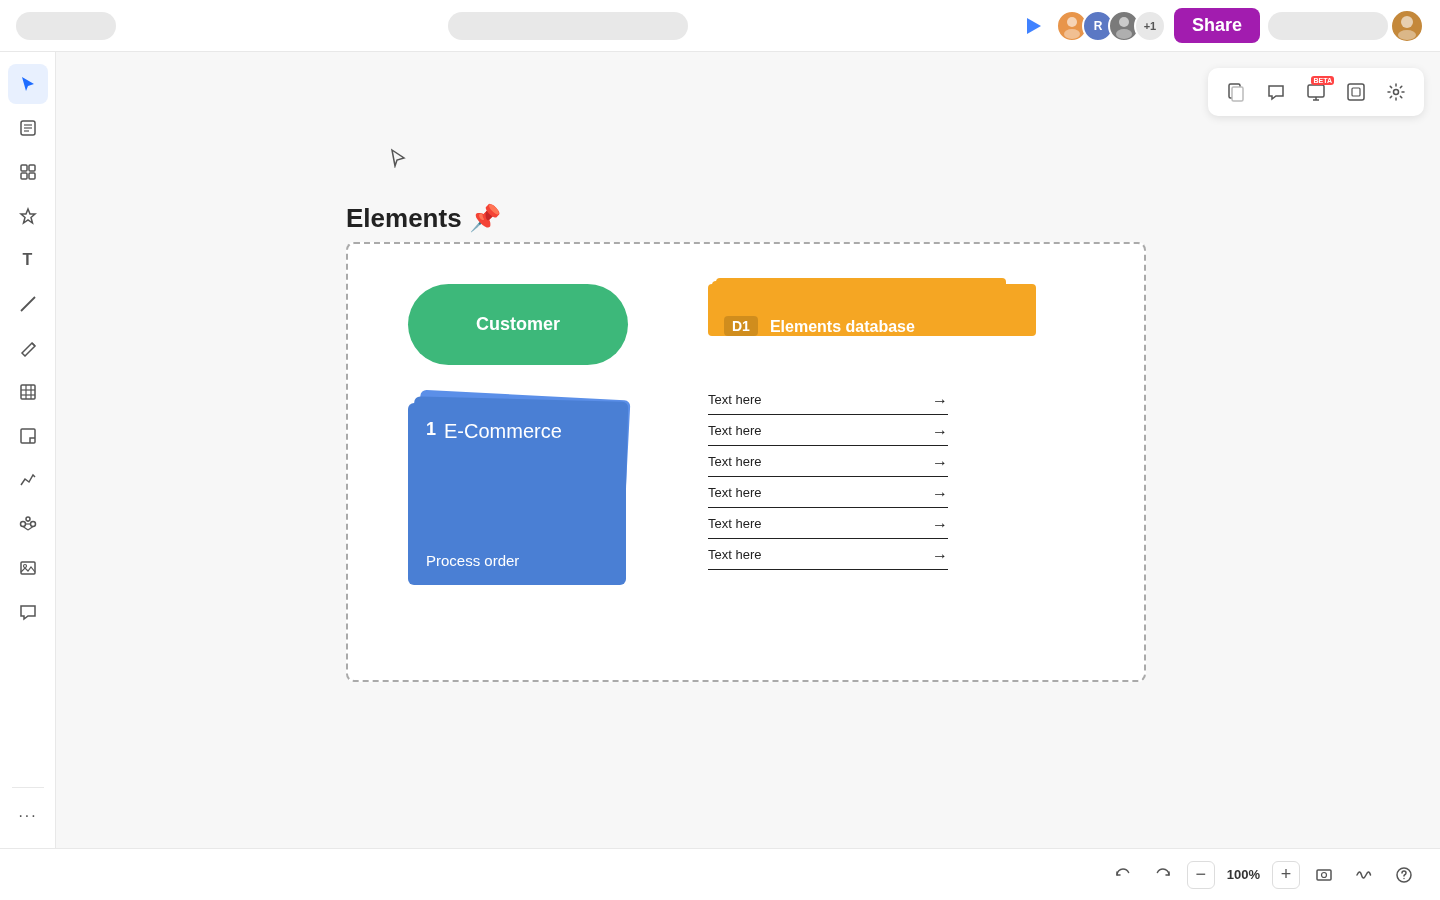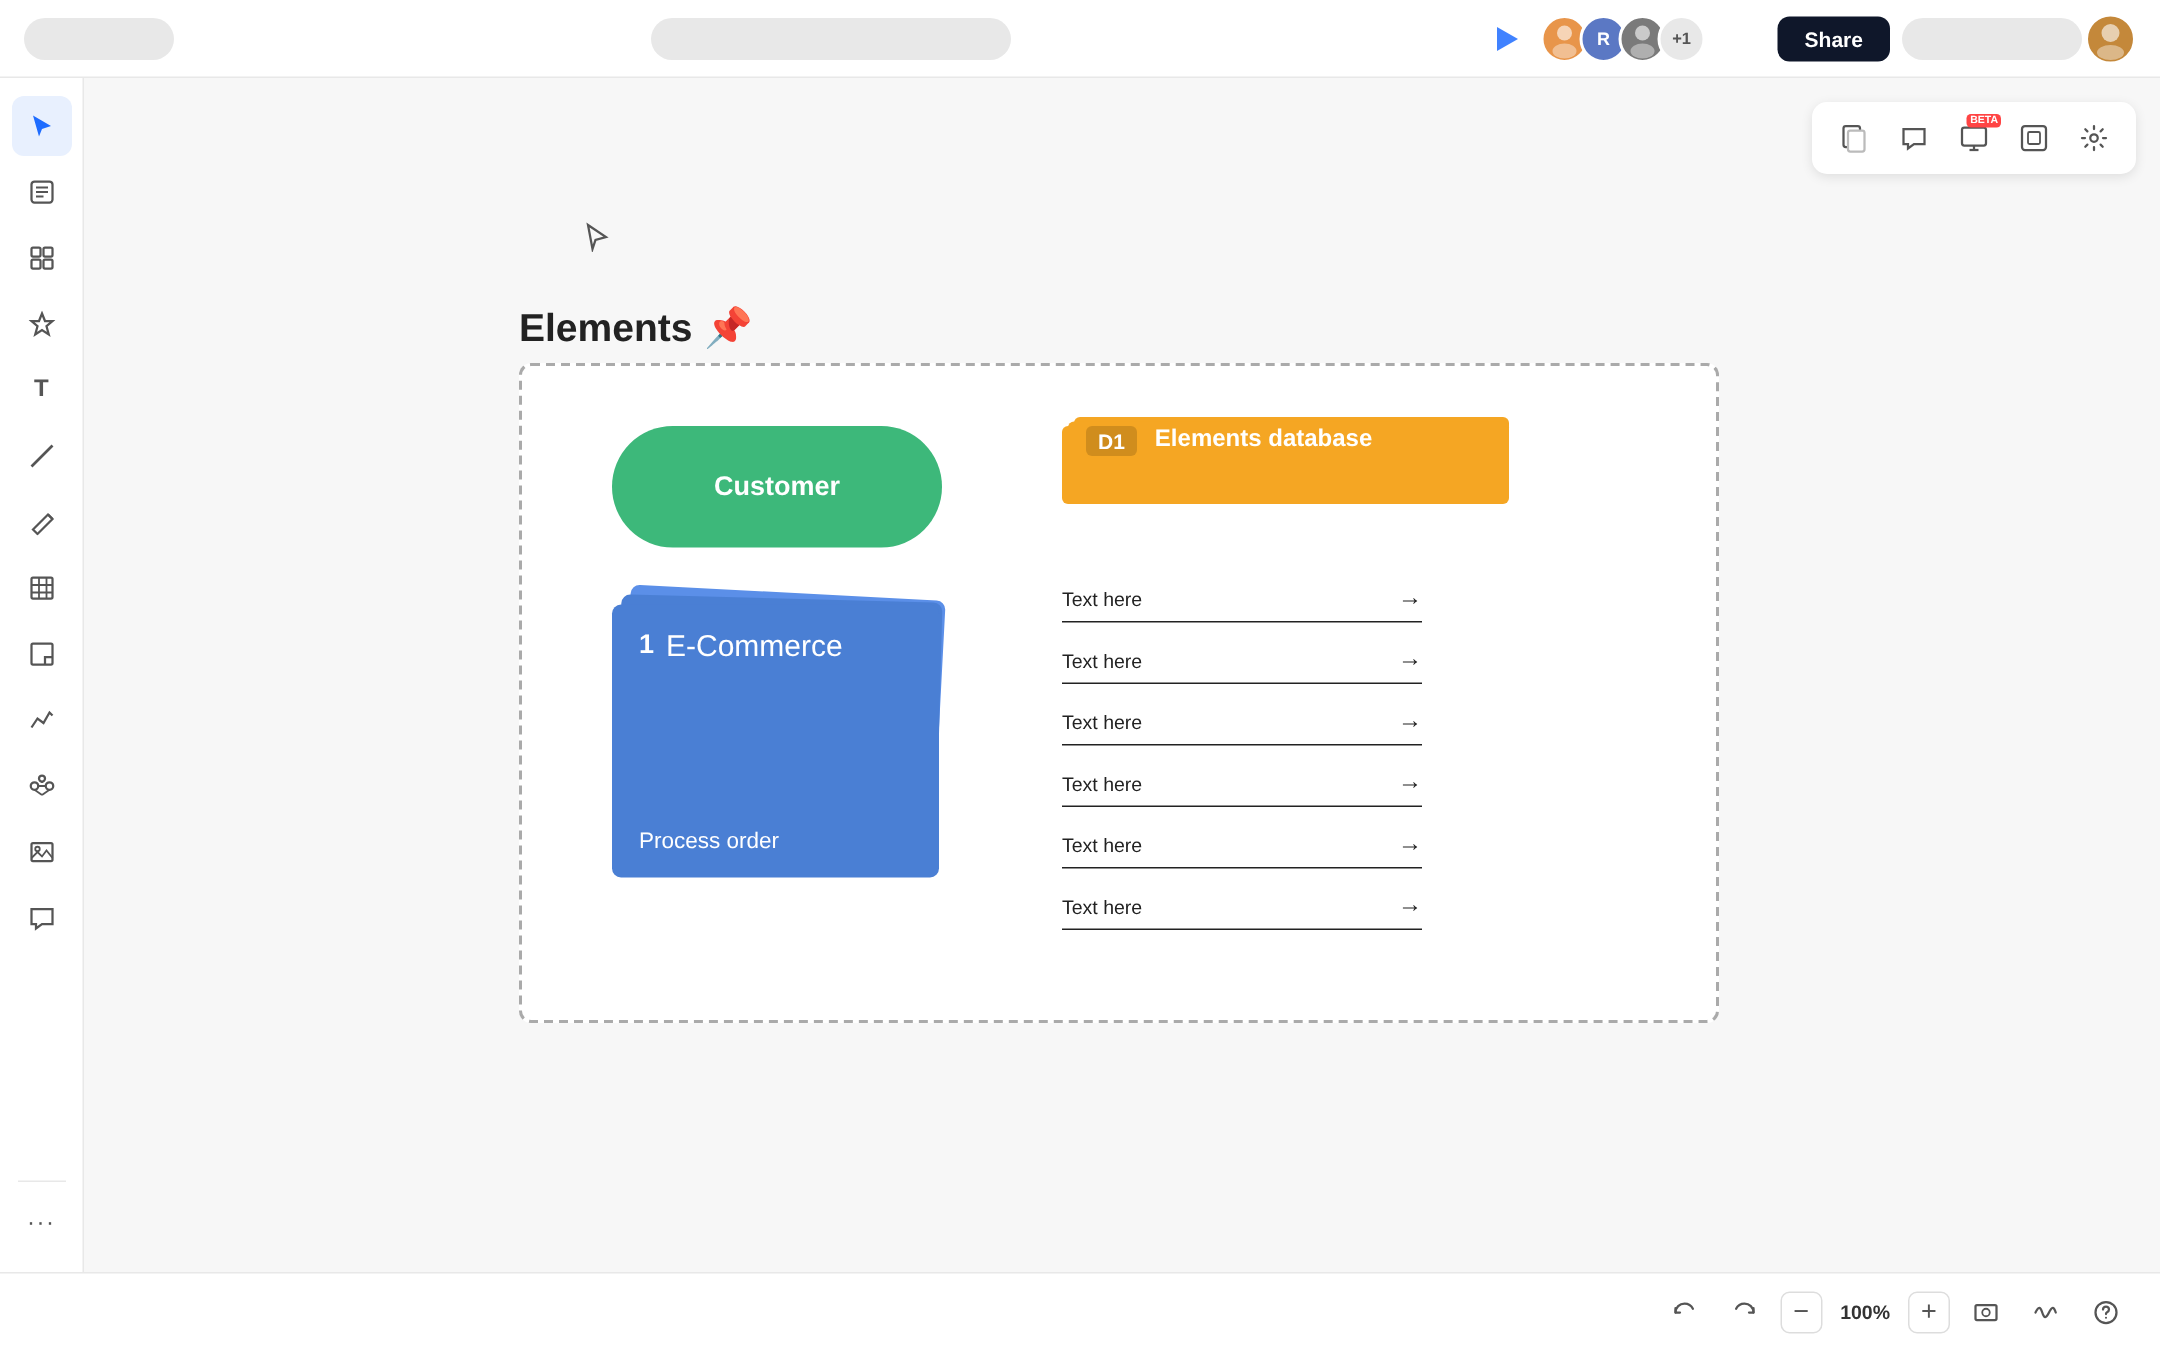--- a/index.html
+++ b/index.html
@@ -39,22 +39,22 @@
     }
     .avatar:first-child { margin-left: 0; }
     .avatar-count {
       width: 32px; height: 32px; border-radius: 50%; background: #e8e8e8;
       border: 2px solid #fff; margin-left: -6px;
       display: flex; align-items: center; justify-content: center;
       font-size: 11px; font-weight: 600; color: #555;
     }
 
     .share-btn {
-      background: #0f172a; color: #fff; border: none; border-radius: 8px;
-      padding: 7px 18px; font-size: 14px; font-weight: 600; cursor: pointer; margin-left: 40px;
+      background: #a21caf; color: #fff; border: none; border-radius: 8px;
+      padding: 7px 18px; font-size: 18px; font-weight: 600; cursor: pointer;
     }
 
     
     .main-layout {
       display: flex;
       flex: 1;
       overflow: hidden;
     }
 
     
@@ -244,43 +244,43 @@
       position: absolute;
       top: 0; left: 4px;
       width: 294px; height: 50px;
       background: #f5a623;
       border-radius: 4px;
       transform: translateY(-3px);
     }
     .orange-front {
       position: absolute;
       top: 0; left: 0;
-      width: 298px; height: 52px;
+      width: 328px; height: 52px;
       background: #f5a623;
       border-radius: 4px;
       display: flex;
-      align-items: flex-start;
+      align-items: flex-end;
       padding: 0 16px;
       gap: 12px;
       color: #fff;
       font-weight: 700;
       font-size: 16px;
     }
     .orange-d1 {
       background: rgba(0,0,0,0.15);
       border-radius: 4px;
       padding: 2px 8px;
       font-size: 14px;
     }
 
     
     .text-rows {
       display: flex;
       flex-direction: column;
-      gap: 10px;
+      gap: 0;
       margin-top: 10px;
     }
     .text-row {
       display: flex;
       align-items: center;
       gap: 6px;
       padding: 6px 0;
       border-bottom: 1px solid #222;
       width: 240px;
     }

